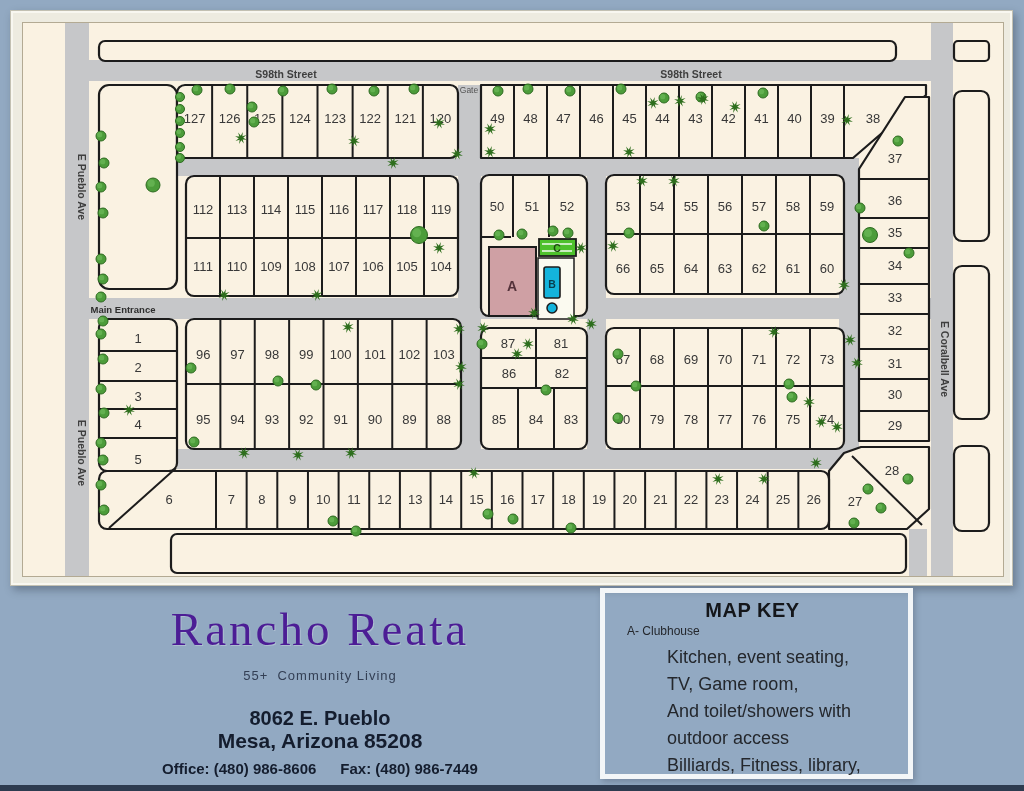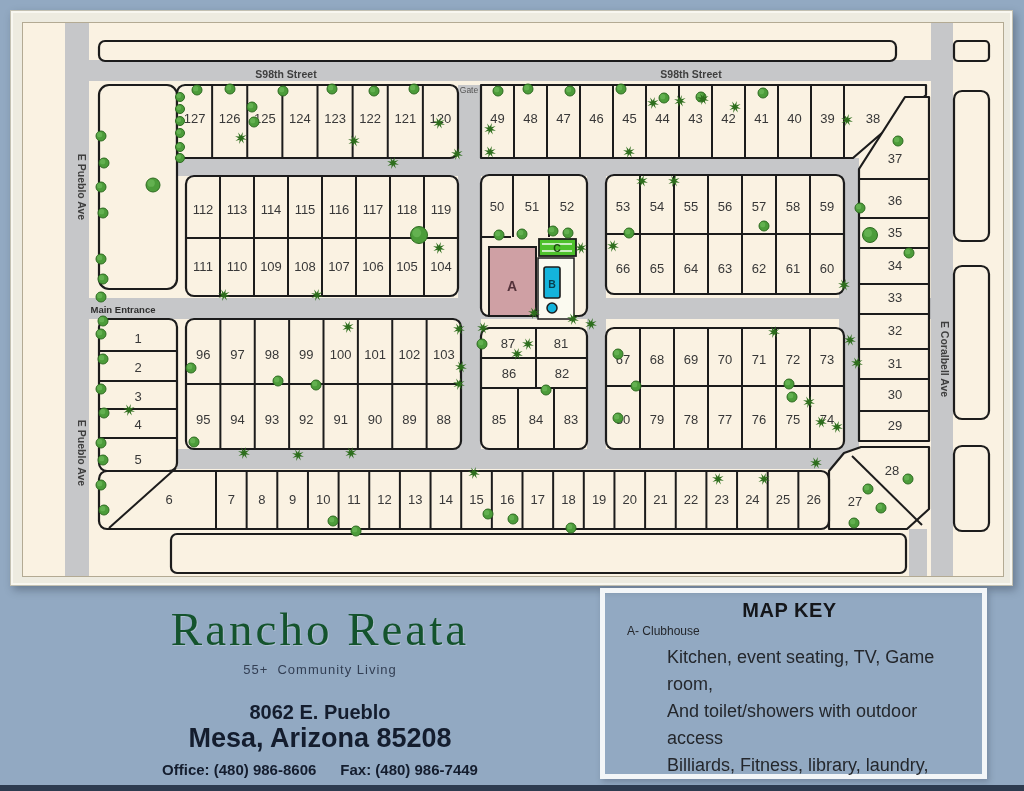--- a/index.html
+++ b/index.html
@@ -6,28 +6,28 @@
   .page{position:relative;width:1024px;height:791px;background:#92a9c2;overflow:hidden;
         font-family:"Liberation Sans",sans-serif;}
   .map-frame{position:absolute;left:10px;top:10px;width:1003px;height:576px;box-sizing:border-box;
         background:#edebe0;border:1px solid #c2c0b2;
         box-shadow:3px 4px 8px rgba(30,40,55,.35), inset 0 0 0 2px #f8f7f0;}
   .map-area{position:absolute;left:11px;top:11px;width:980px;height:553px;background:#faf2e2;
         border:1px solid #b3aa93;overflow:hidden;}
   svg{display:block;font-family:"Liberation Sans",sans-serif;}
 
   .branding{position:absolute;left:60px;top:602px;width:520px;text-align:center;color:#141d2e;}
-  .brand-title{font-family:"Liberation Serif",serif;font-size:47px;letter-spacing:3px;color:#14532d;
+  .brand-title{font-family:"Liberation Serif",serif;font-size:47px;letter-spacing:3px;color:#4c1d95;
         text-shadow:1px 1px 0 rgba(255,255,255,0.25);}
-  .brand-sub{font-size:13px;letter-spacing:1px;color:#333f54;margin-top:6px;white-space:pre;}
+  .brand-sub{font-size:13px;letter-spacing:1px;color:#333f54;margin-top:12px;white-space:pre;}
   .brand-addr{margin-top:24px;font-weight:bold;font-size:20px;line-height:1.12;}
-  .brand-addr2{font-weight:bold;font-size:27px;line-height:1.12;}
+  .brand-addr2{font-weight:bold;font-size:21px;line-height:1.12;}
   .brand-contact{margin-top:7px;font-weight:bold;font-size:15px;display:flex;justify-content:center;gap:24px;}
 
-  .map-key{position:absolute;left:600px;top:588px;width:387px;height:191px;box-sizing:border-box;
+  .map-key{position:absolute;left:600px;top:588px;width:313px;height:191px;box-sizing:border-box;
         border:5px solid #f3f6f8;box-shadow:2px 3px 6px rgba(30,40,55,.25);
         padding:6px 30px 0 22px;color:#24272c;}
   .key-title{font-size:20px;font-weight:bold;text-align:center;letter-spacing:.5px;color:#14161a;}
   .key-item{font-size:12px;margin-top:2px;}
   .key-item.gap{margin-top:4px;}
   .key-item.gap2{margin-top:13px;}
   .key-sub{margin-left:40px;margin-top:6px;font-size:18px;line-height:1.5;}
 
   .bottom-bar{position:absolute;left:0;right:0;bottom:0;height:6px;background:#2d3b4f;}
 </style>

